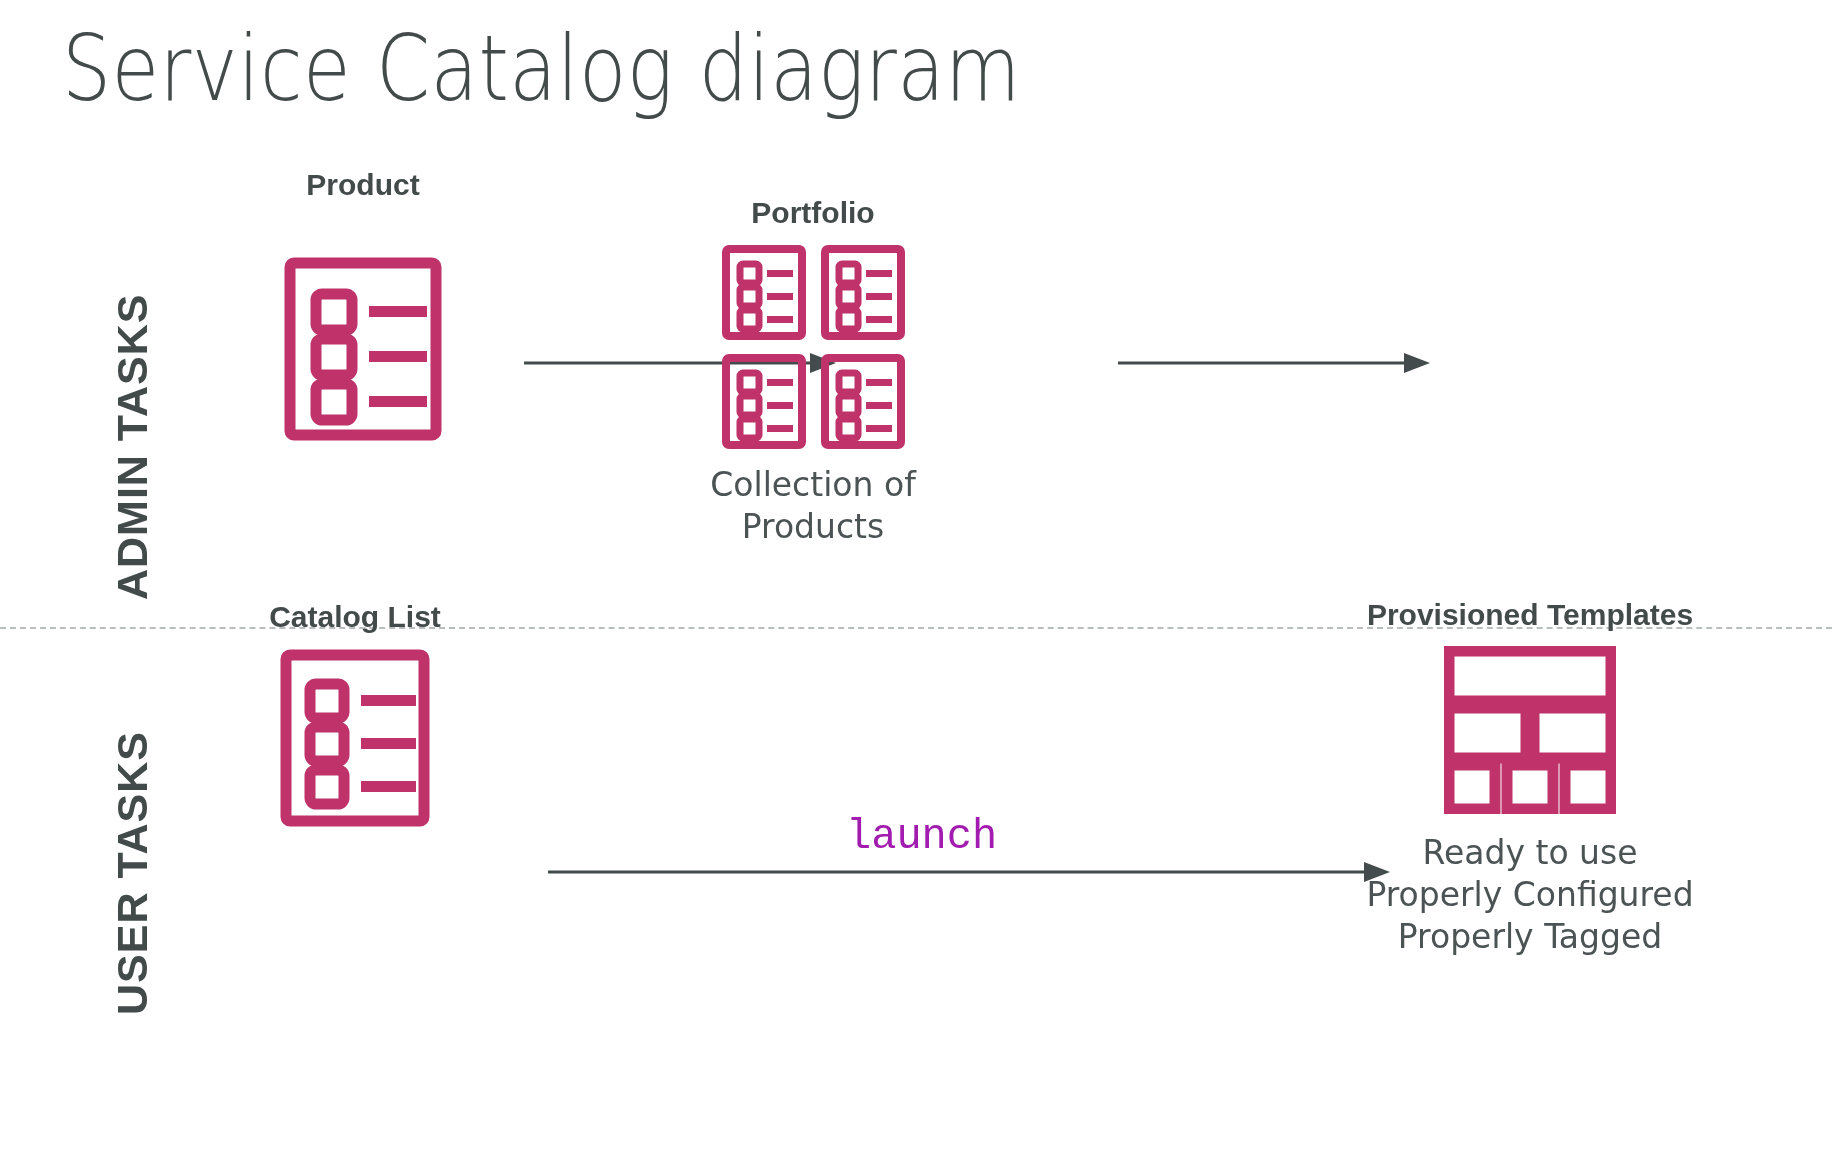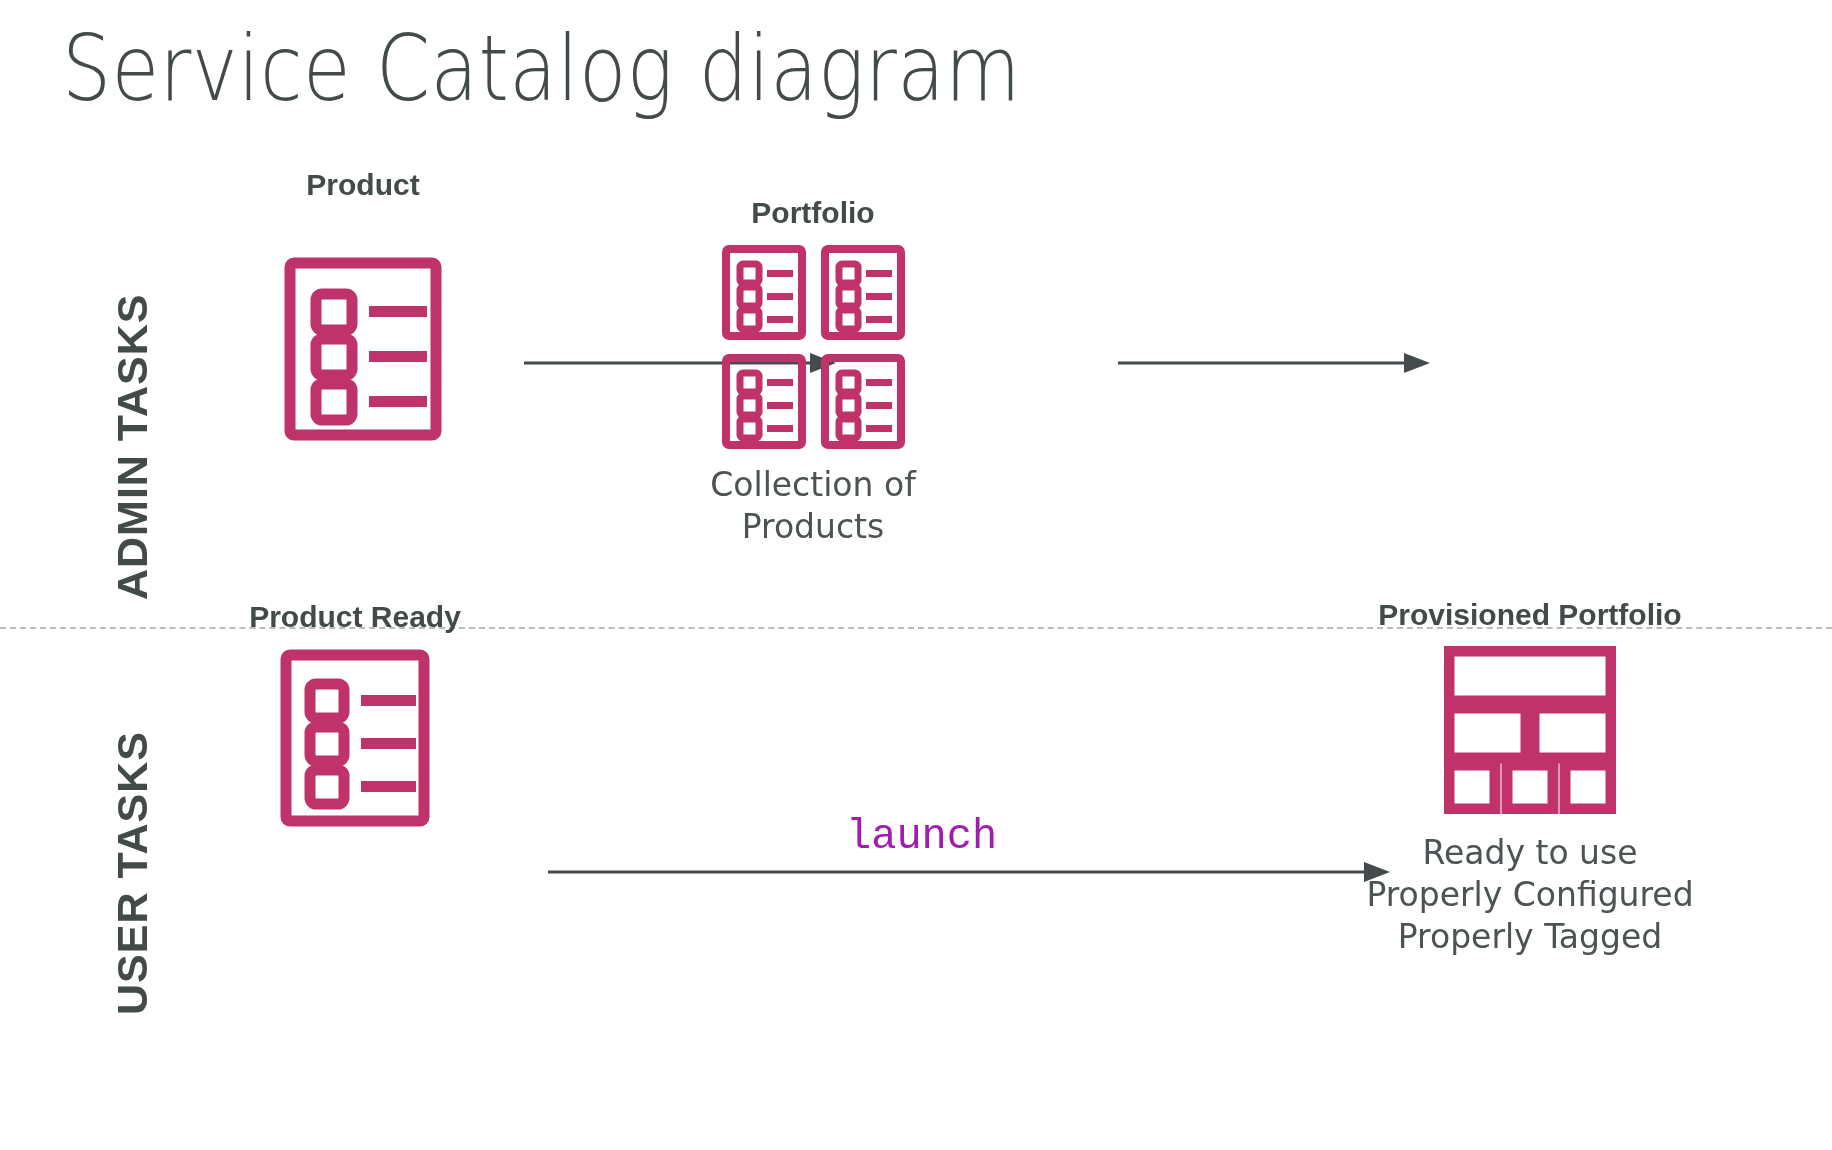--- a/index.html
+++ b/index.html
@@ -205,21 +205,21 @@
 
   <div class="arrow" style="left:1118px; top:345px;">
     <svg width="312" height="36" viewBox="0 0 312 36" aria-hidden="true">
       <line x1="0" y1="18" x2="288" y2="18" stroke="#444b4c" stroke-width="3"></line>
       <polygon points="286,8 312,18 286,28" fill="#444b4c"></polygon>
     </svg>
   </div>
 
 
   <div class="node" style="left:230px; top:600px; width:250px;">
-    <div class="node-title">Product Ready</div>
+    <div class="node-title">Catalog List</div>
     <span class="doc-icon">
       <svg width="152" height="180" viewBox="0 0 152 180" aria-hidden="true">
         <rect x="7" y="7" width="138" height="166" rx="4" ry="4" fill="none" stroke="#C0326A" stroke-width="11"></rect>
         <rect x="31" y="36" width="34" height="34" rx="6" ry="6" fill="none" stroke="#C0326A" stroke-width="11"></rect>
         <rect x="31" y="79" width="34" height="34" rx="6" ry="6" fill="none" stroke="#C0326A" stroke-width="11"></rect>
         <rect x="31" y="122" width="34" height="34" rx="6" ry="6" fill="none" stroke="#C0326A" stroke-width="11"></rect>
         <rect x="82" y="47" width="55" height="11" fill="#C0326A"></rect>
         <rect x="82" y="90" width="55" height="11" fill="#C0326A"></rect>
         <rect x="82" y="133" width="55" height="11" fill="#C0326A"></rect>
       </svg>
@@ -229,21 +229,21 @@
   <div class="arrow-label" style="left:846px; top:813px;">launch</div>
 
   <div class="arrow" style="left:548px; top:854px;">
     <svg width="842" height="36" viewBox="0 0 842 36" aria-hidden="true">
       <line x1="0" y1="18" x2="818" y2="18" stroke="#444b4c" stroke-width="3"></line>
       <polygon points="816,8 842,18 816,28" fill="#444b4c"></polygon>
     </svg>
   </div>
 
   <div class="node" style="left:1340px; top:598px; width:380px;">
-    <div class="node-title">Provisioned Portfolio</div>
+    <div class="node-title">Provisioned Templates</div>
     <span class="doc-icon">
       <svg width="172" height="168" viewBox="0 0 172 168" aria-hidden="true">
 
         <rect x="5" y="5" width="162" height="50" fill="none" stroke="#C0326A" stroke-width="11"></rect>
 
         <rect x="5" y="62" width="77" height="50" fill="none" stroke="#C0326A" stroke-width="11"></rect>
         <rect x="90" y="62" width="77" height="50" fill="none" stroke="#C0326A" stroke-width="11"></rect>
 
         <rect x="5" y="119" width="46" height="44" fill="none" stroke="#C0326A" stroke-width="11"></rect>
         <rect x="63" y="119" width="46" height="44" fill="none" stroke="#C0326A" stroke-width="11"></rect>

